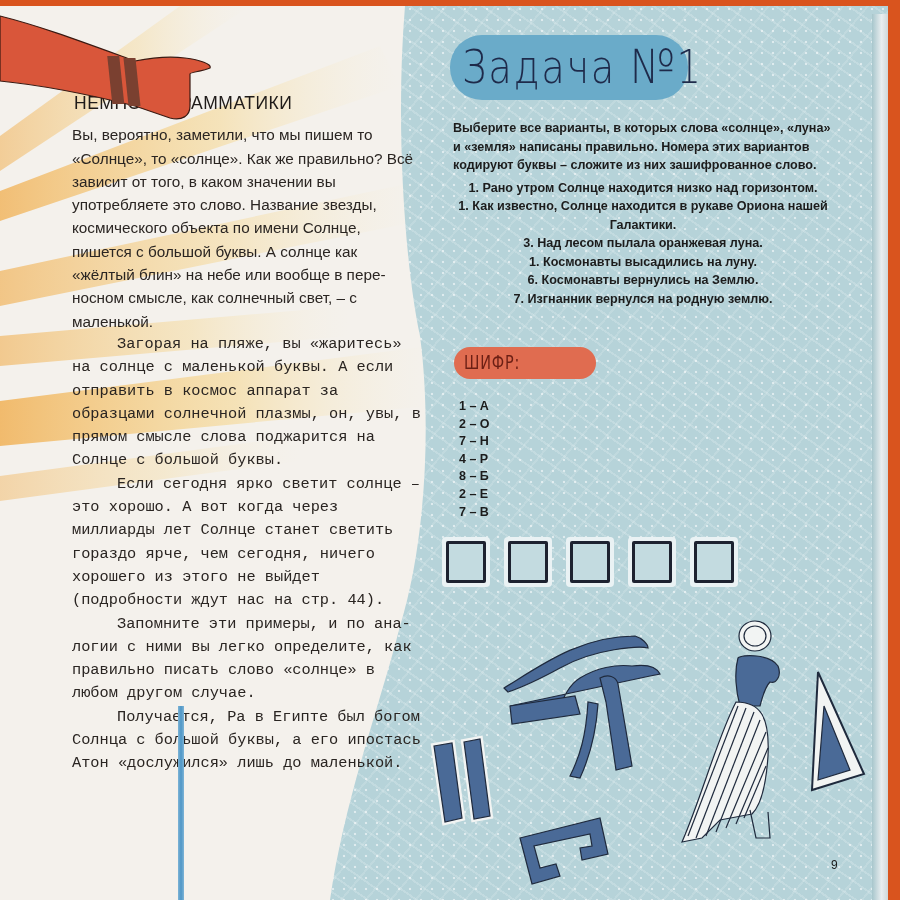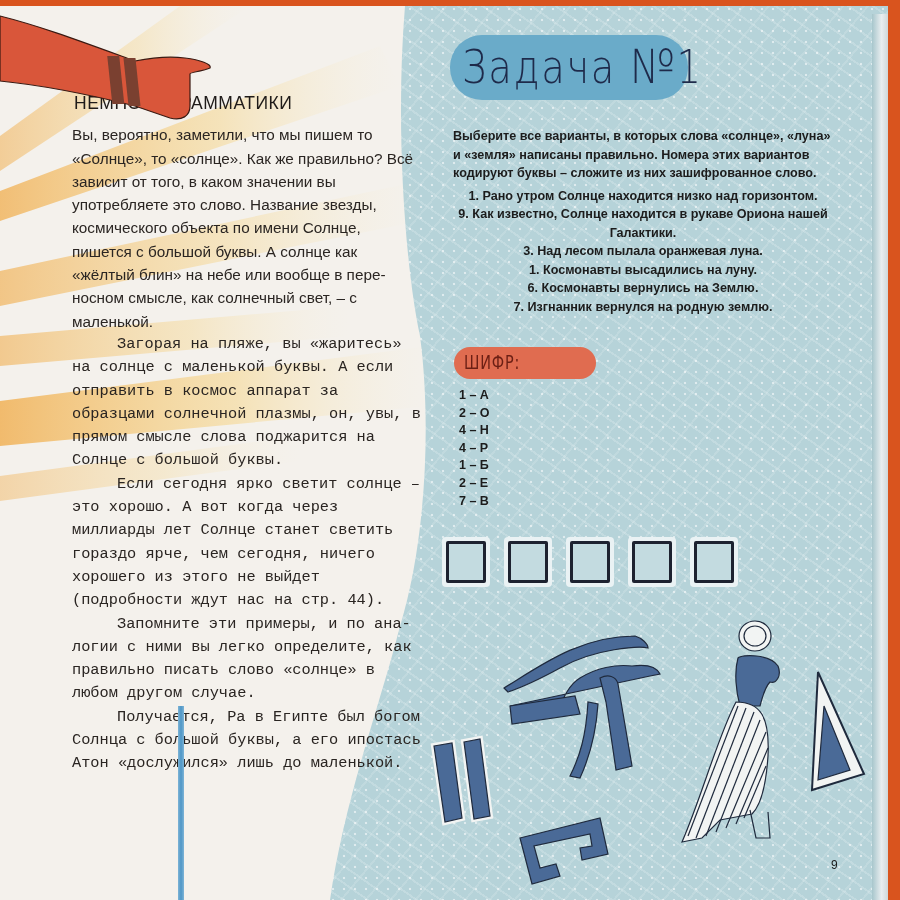--- a/index.html
+++ b/index.html
@@ -51,35 +51,35 @@
   }
   .title-text {
     position:absolute; left:462px; top:33px; font-size:47px; letter-spacing:2px;
     color:#1e2a4a; font-family:"DejaVu Sans", sans-serif; font-weight:300;
     transform:scaleX(0.82); transform-origin:left center;
   }
   .task {
     position:absolute; left:453px; top:105px; width:380px;
     font-size:12.6px; line-height:18.5px; font-weight:bold; color:#1c1c1c;
   }
-  .task .intro { margin:16px 0 4px 0; }
+  .task .intro { margin:8px 0 4px 0; }
   .task ol { list-style:none; margin:0; padding:0; }
   .task li { margin:0;text-align:center; }
 
   .cipher-pill {
     position:absolute; left:454px; top:341px; width:142px; height:32px;
     background:#e06c50; border-radius:16px;
   }
   .cipher-label {
     position:absolute; left:464px; top:344px; font-size:20px; color:#6b1f14;
     font-family:"DejaVu Sans Condensed", "DejaVu Sans", sans-serif; letter-spacing:1px;
     transform:scaleX(0.8); transform-origin:left center;
   }
   .cipher-list {
-    position:absolute; left:459px; top:381px; font-size:12.5px; font-weight:bold;
+    position:absolute; left:459px; top:392px; font-size:12.5px; font-weight:bold;
     line-height:17.6px; color:#1c1c1c;
   }
   .cipher-list div { white-space:nowrap; }
 
   .answer-row {
     position:absolute; left:442px; top:531px; display:flex; gap:14px;
   }
   .answer-box {
     width:48px; height:50px; background:#eaf2f4; border-radius:4px;
     display:flex; align-items:center; justify-content:center;
@@ -139,37 +139,37 @@
     </svg>
   </div>
 
   <div class="title-pill"></div>
   <div class="title-text">Задача №1</div>
 
   <div class="task">
     <p class="intro">Выберите все варианты, в которых слова «солнце», «луна» и «земля» написаны правильно. Номера этих вариантов кодируют буквы – сложите из них зашиф­рованное слово.</p>
     <ol>
       <li>1. Рано утром Солнце находится низко над горизонтом.</li>
-      <li>9. Как известно, Солнце находится в рукаве Ориона нашей Галактики.</li>
+      <li>1. Как известно, Солнце находится в рукаве Ориона нашей Галактики.</li>
       <li>3. Над лесом пылала оранжевая луна.</li>
       <li>1. Космонавты высадились на луну.</li>
       <li>6. Космонавты вернулись на Землю.</li>
       <li>7. Изгнанник вернулся на родную землю.</li>
     </ol>
   </div>
 
   <div class="cipher-pill"></div>
   <div class="cipher-label">ШИФР:</div>
 
   <div class="cipher-list">
     <div>1 – А</div>
     <div>2 – О</div>
-    <div>4 – Н</div>
+    <div>7 – Н</div>
     <div>4 – Р</div>
-    <div>1 – Б</div>
+    <div>8 – Б</div>
     <div>2 – Е</div>
     <div>7 – В</div>
   </div>
 
   <div class="answer-row">
     <div class="answer-box">
         <span></span>
       </div>
     <div class="answer-box">
         <span></span>

